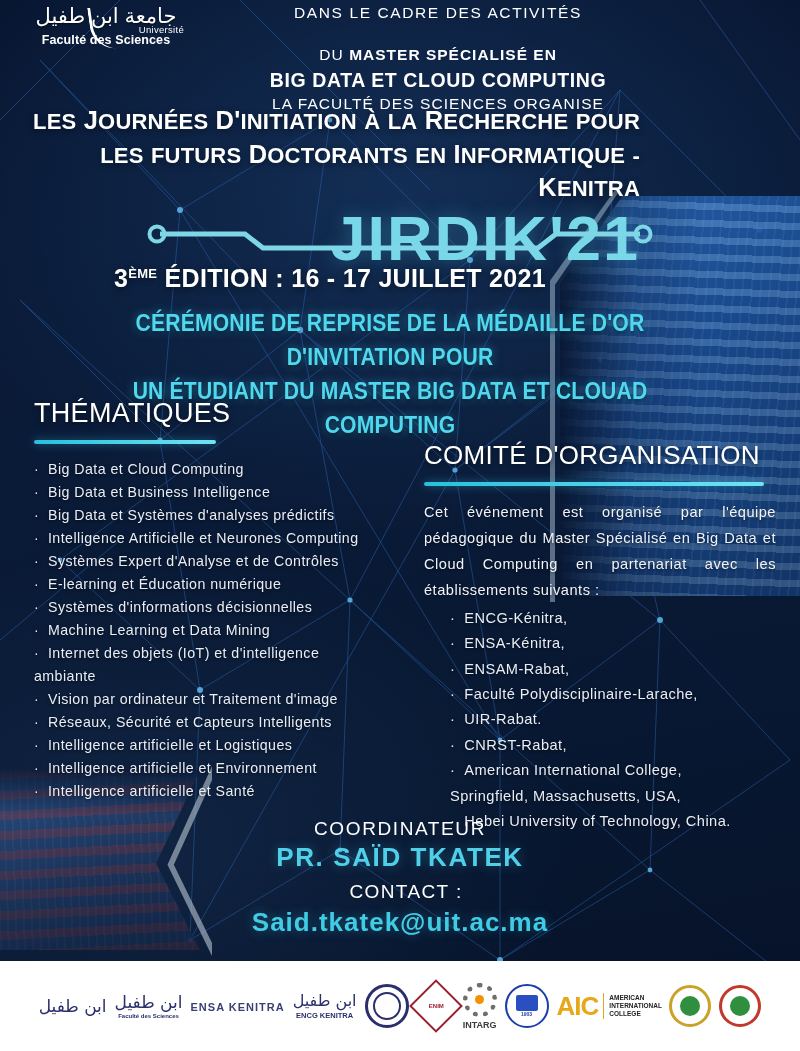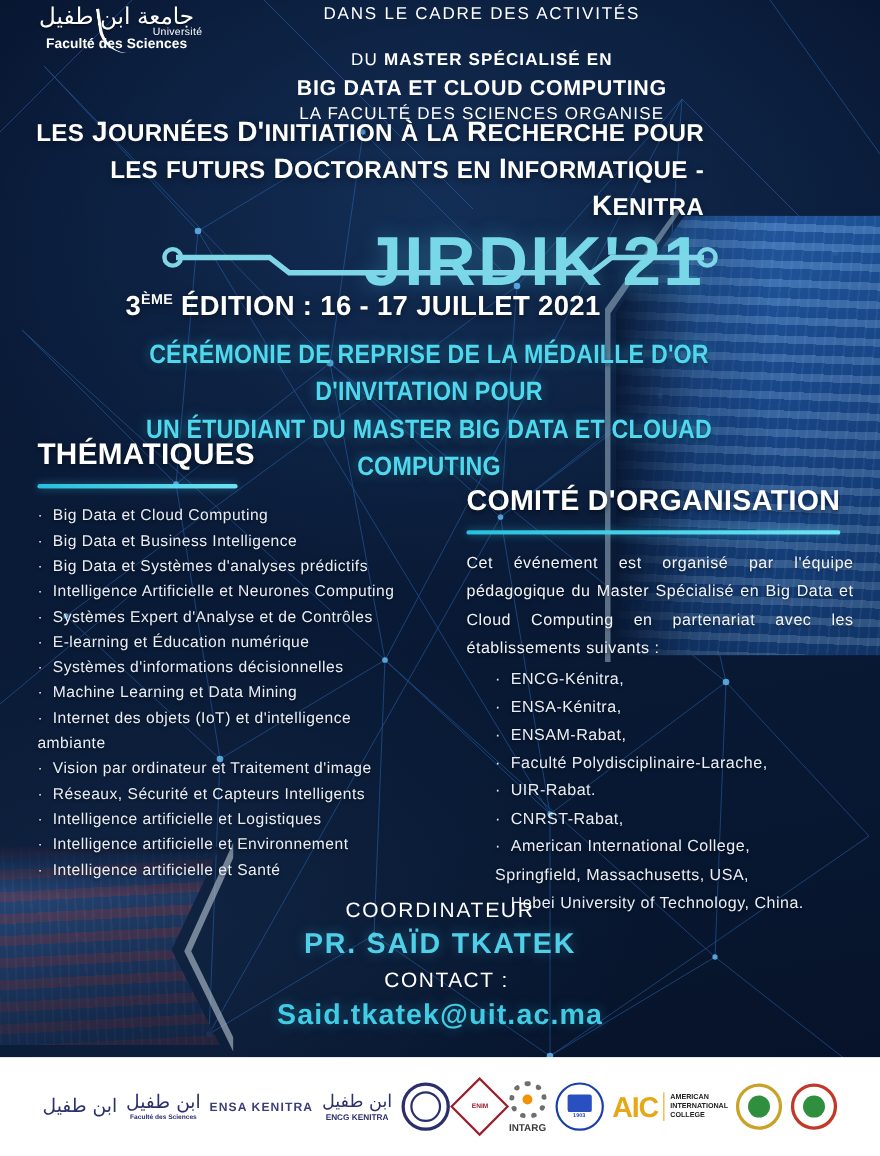--- a/index.html
+++ b/index.html
@@ -119,21 +119,21 @@
     transform:scaleX(.88); transform-origin:center top;
     line-height:1.42; letter-spacing:.2px;
     text-shadow:0 0 10px rgba(60,200,235,.5), 0 2px 4px rgba(0,0,0,.6);
   }
 
   
   .col-left { position:absolute; left:34px; top:398px; width:392px; }
   .col-right { position:absolute; left:424px; top:440px; width:352px; }
 
   .sec-h {
-    color:#fff; font-weight:bold; letter-spacing:.3px;
+    color:#fff; font-weight:normal; letter-spacing:.3px;
     text-shadow:0 2px 5px rgba(0,0,0,.5);
   }
   .col-left .sec-h { font-size:27px; }
   .col-right .sec-h { font-size:26px; }
   .rule {
     height:4px; border-radius:2px; margin:11px 0 14px 0;
     background:linear-gradient(90deg,#27c0dd,#6fe4f2);
     box-shadow:0 0 8px rgba(60,200,235,.45);
   }
   .col-left .rule { width:182px; }

